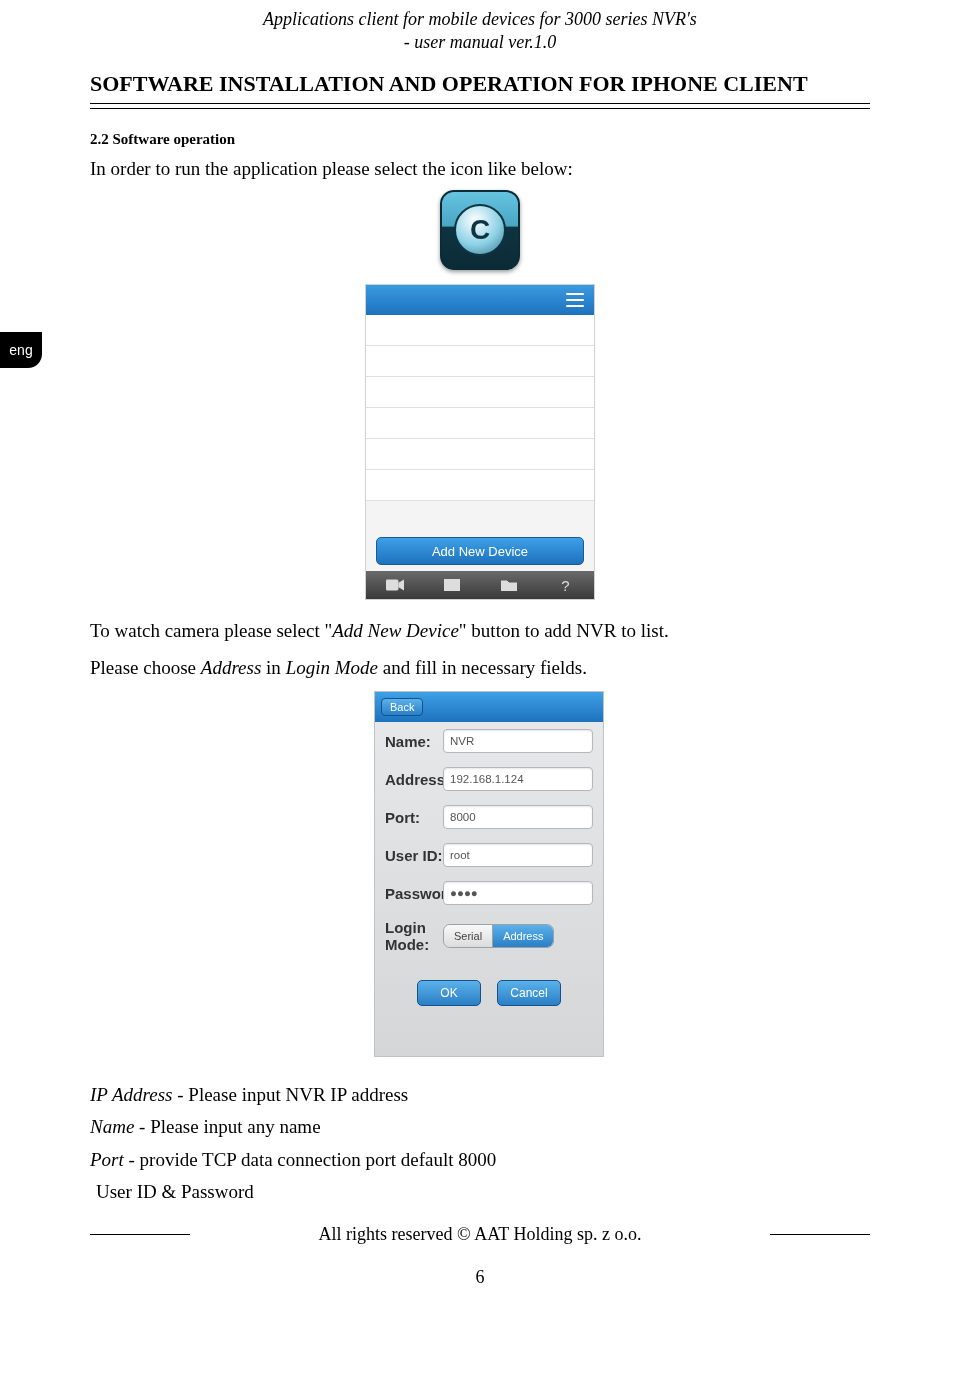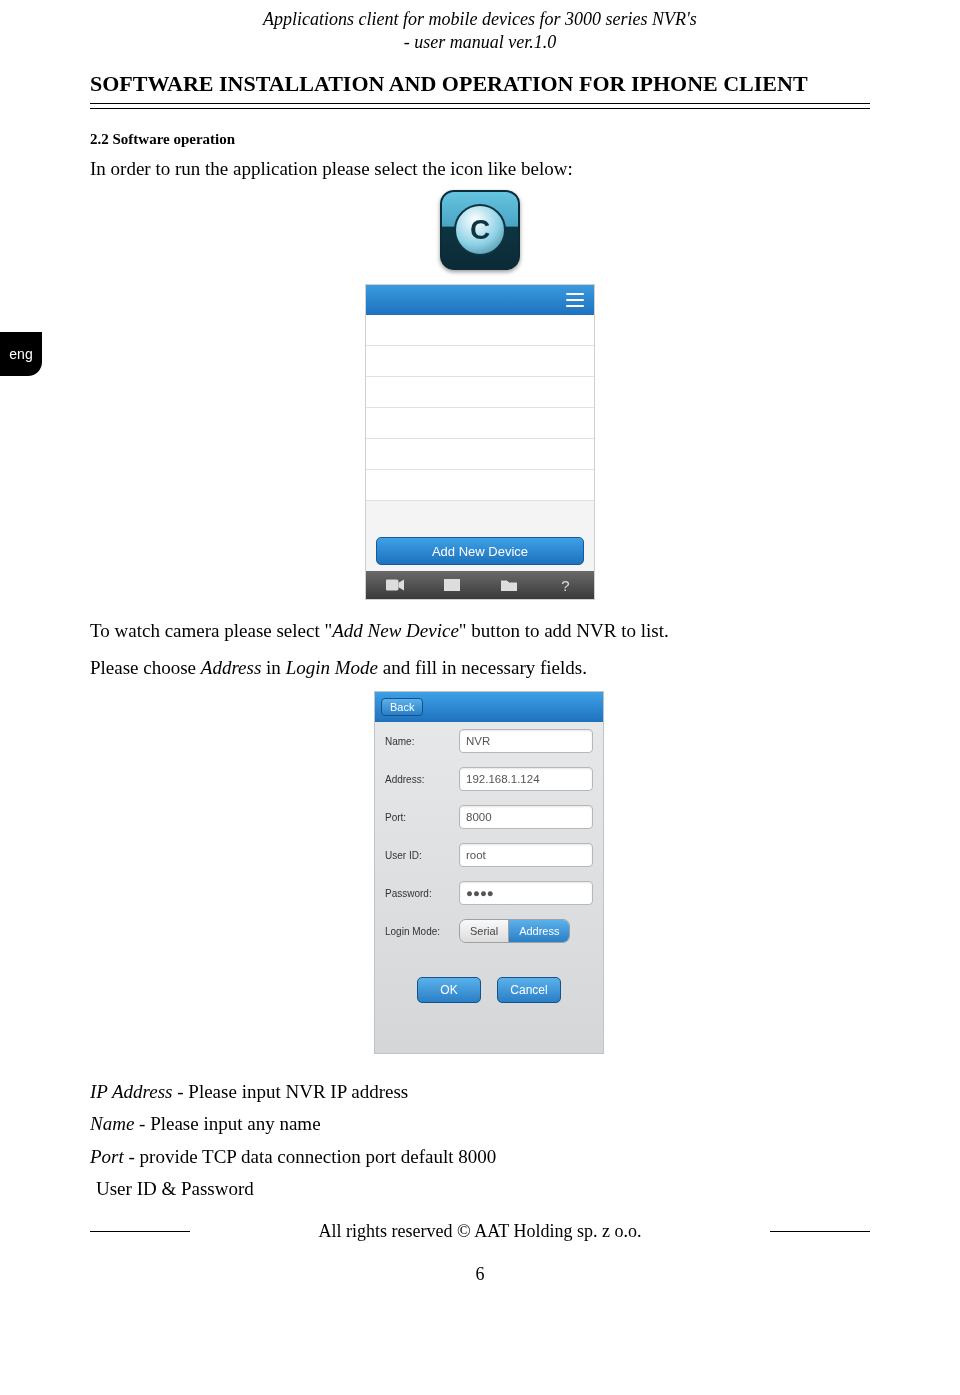--- a/index.html
+++ b/index.html
@@ -44,21 +44,21 @@
     line-height: 1.6;
     margin: 6px 0;
   }
   .italic { font-style: italic; }
 
   .lang-tab {
     position: absolute;
     left: 0;
     top: 332px;
     width: 42px;
-    height: 44px;
+    height: 36px;
     background: #000;
     color: #fff;
     border-radius: 0 0 14px 0;
     display: flex;
     align-items: center;
     justify-content: center;
     font-family: Arial, sans-serif;
     font-size: 14px;
   }
 
@@ -188,23 +188,23 @@
     padding: 2px 8px;
     position: relative;
   }
   .form-row {
     display: flex;
     align-items: center;
     padding: 7px 10px;
     color: #333;
   }
   .form-row label {
-    width: 74px;
-    font-weight: normal;
-    font-size: 10px;
+    width: 58px;
+    font-weight: bold;
+    font-size: 15px;
   }
   .form-input {
     flex: 1;
     height: 22px;
     background: #fff;
     border: 1px solid #b5b7ba;
     border-radius: 4px;
     padding: 0 6px;
     display: flex;
     align-items: center;
@@ -229,21 +229,21 @@
   }
   .seg .opt.selected {
     background: linear-gradient(to bottom, #5bb1ea, #2a7fc6);
     color: #fff;
   }
   .seg .opt + .opt { border-left: 1px solid #9da0a4; }
   .form-buttons {
     display: flex;
     justify-content: center;
     gap: 16px;
-    margin-top: 27px;
+    margin-top: 20px;
   }
   .fbtn {
     width: 62px;
     height: 24px;
     border-radius: 5px;
     display: flex;
     align-items: center;
     justify-content: center;
     color: #fff;
     font-size: 12px;

